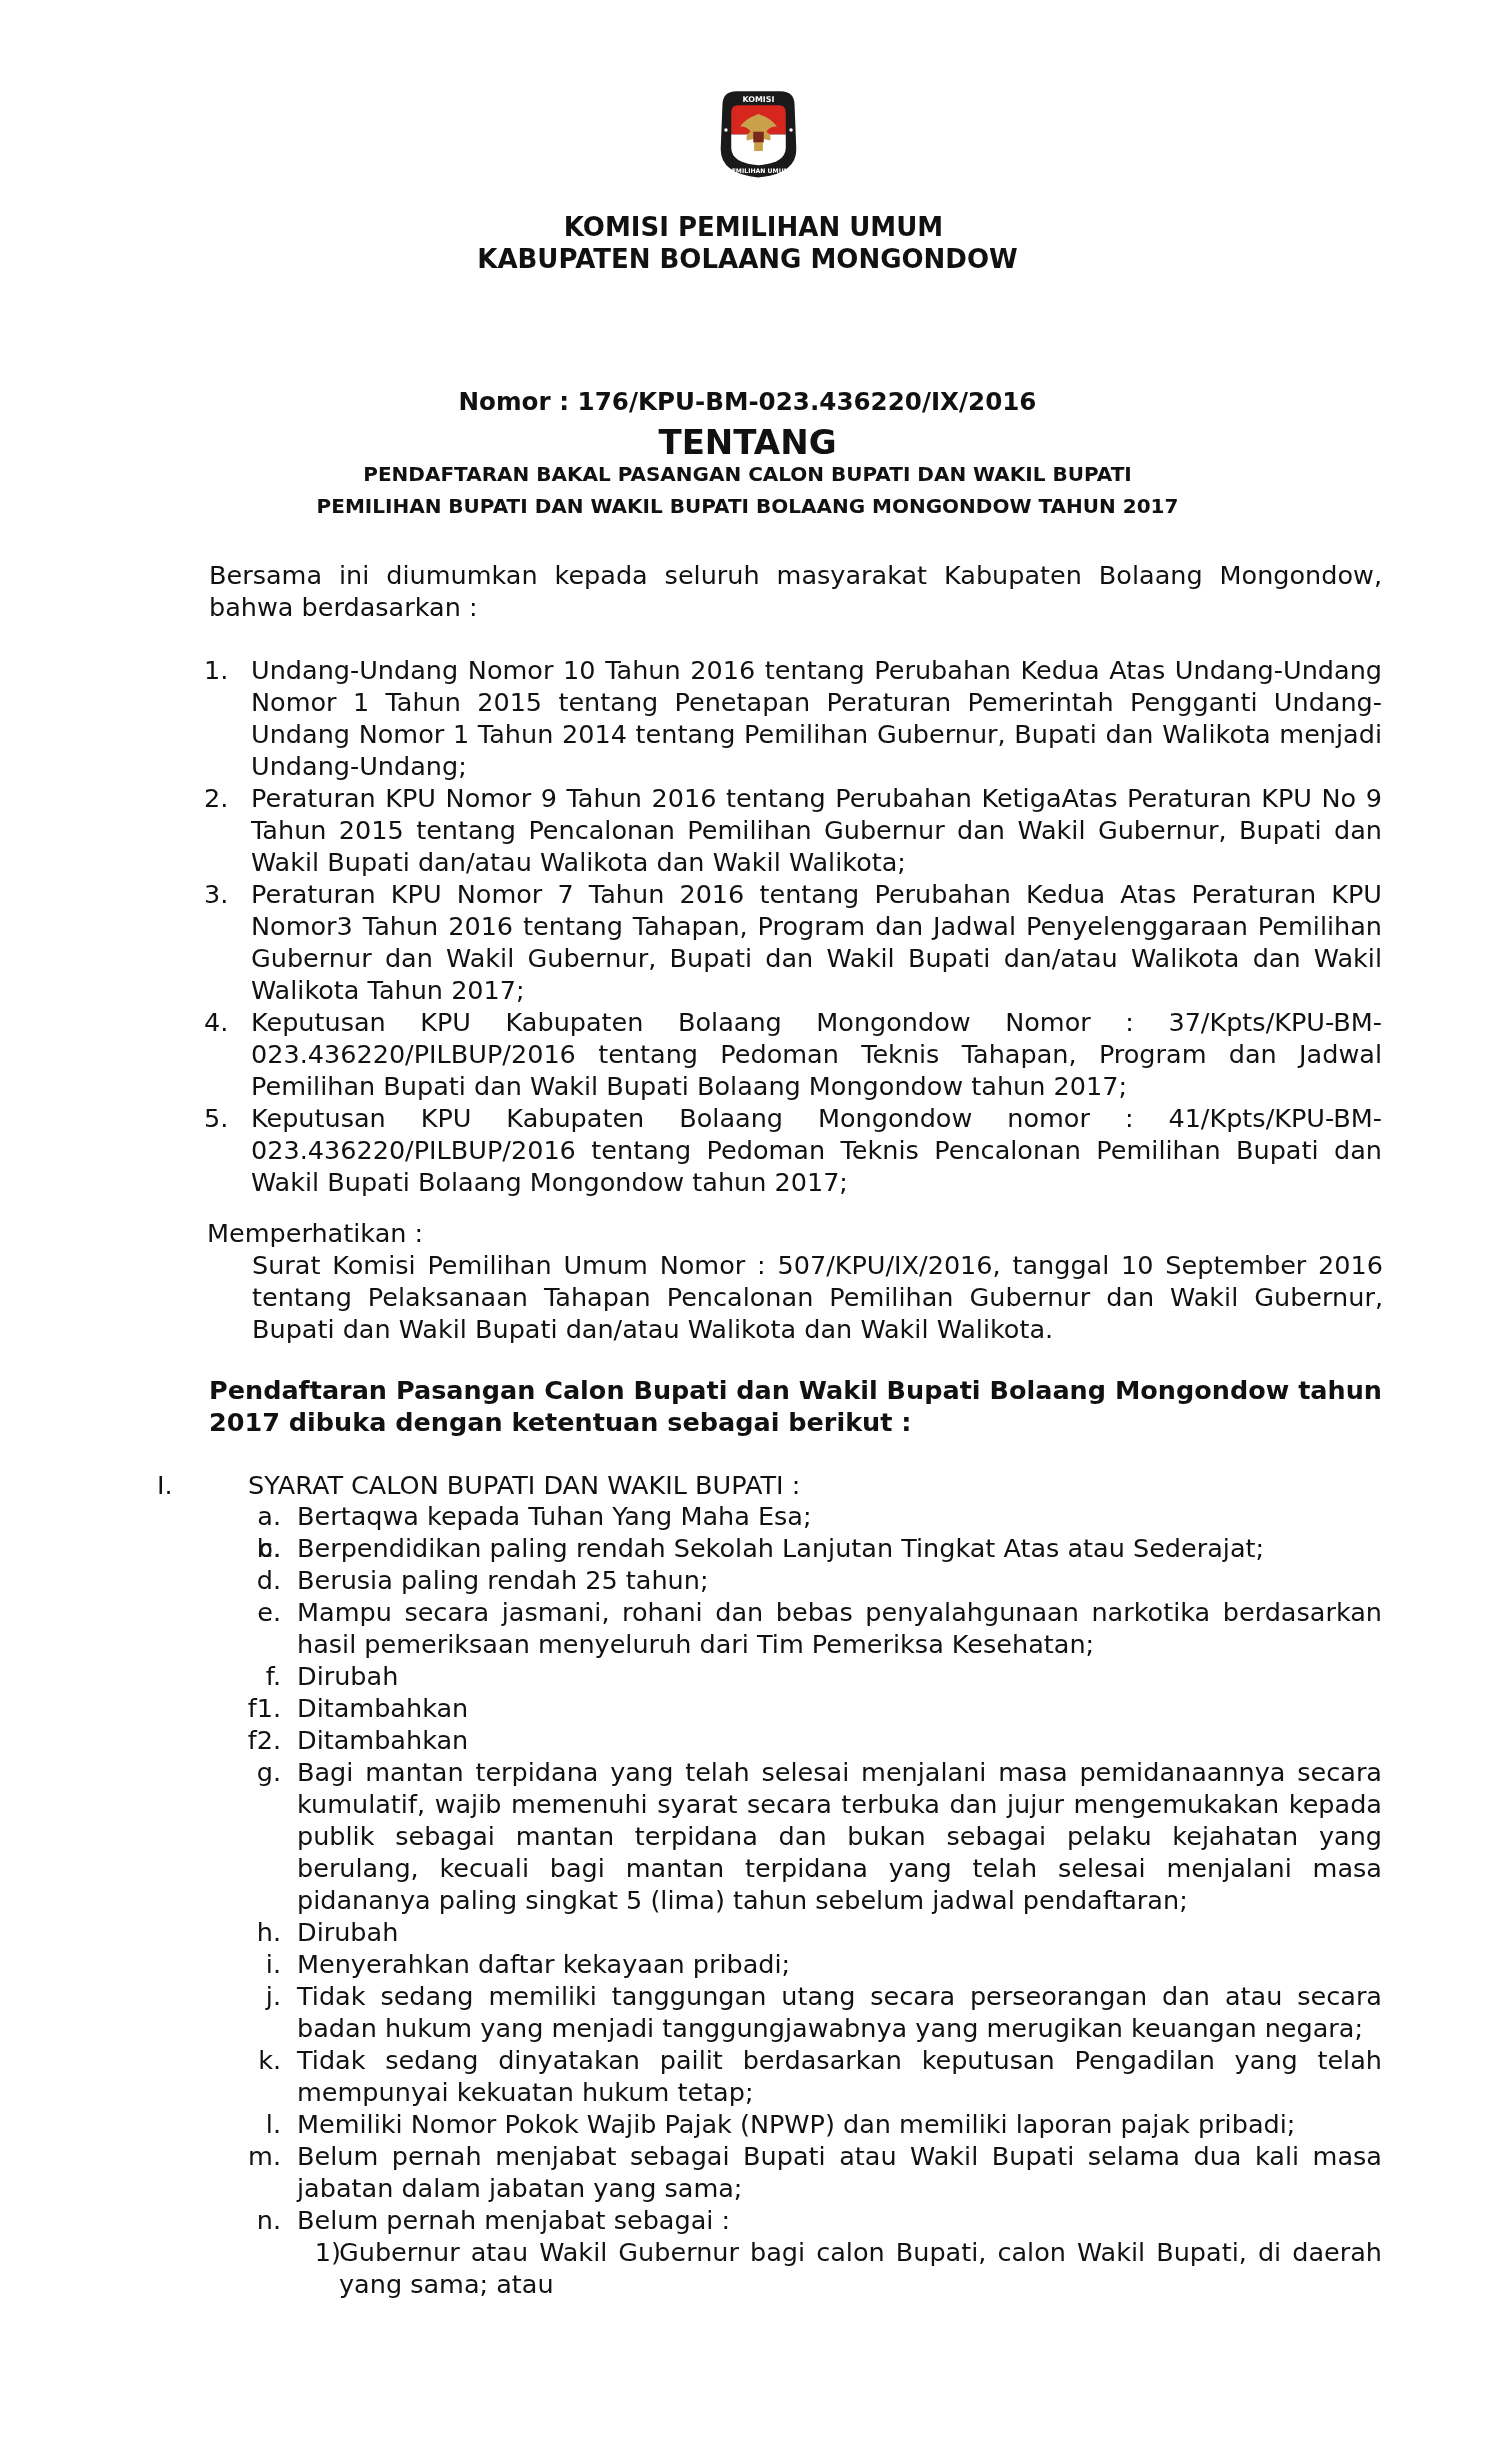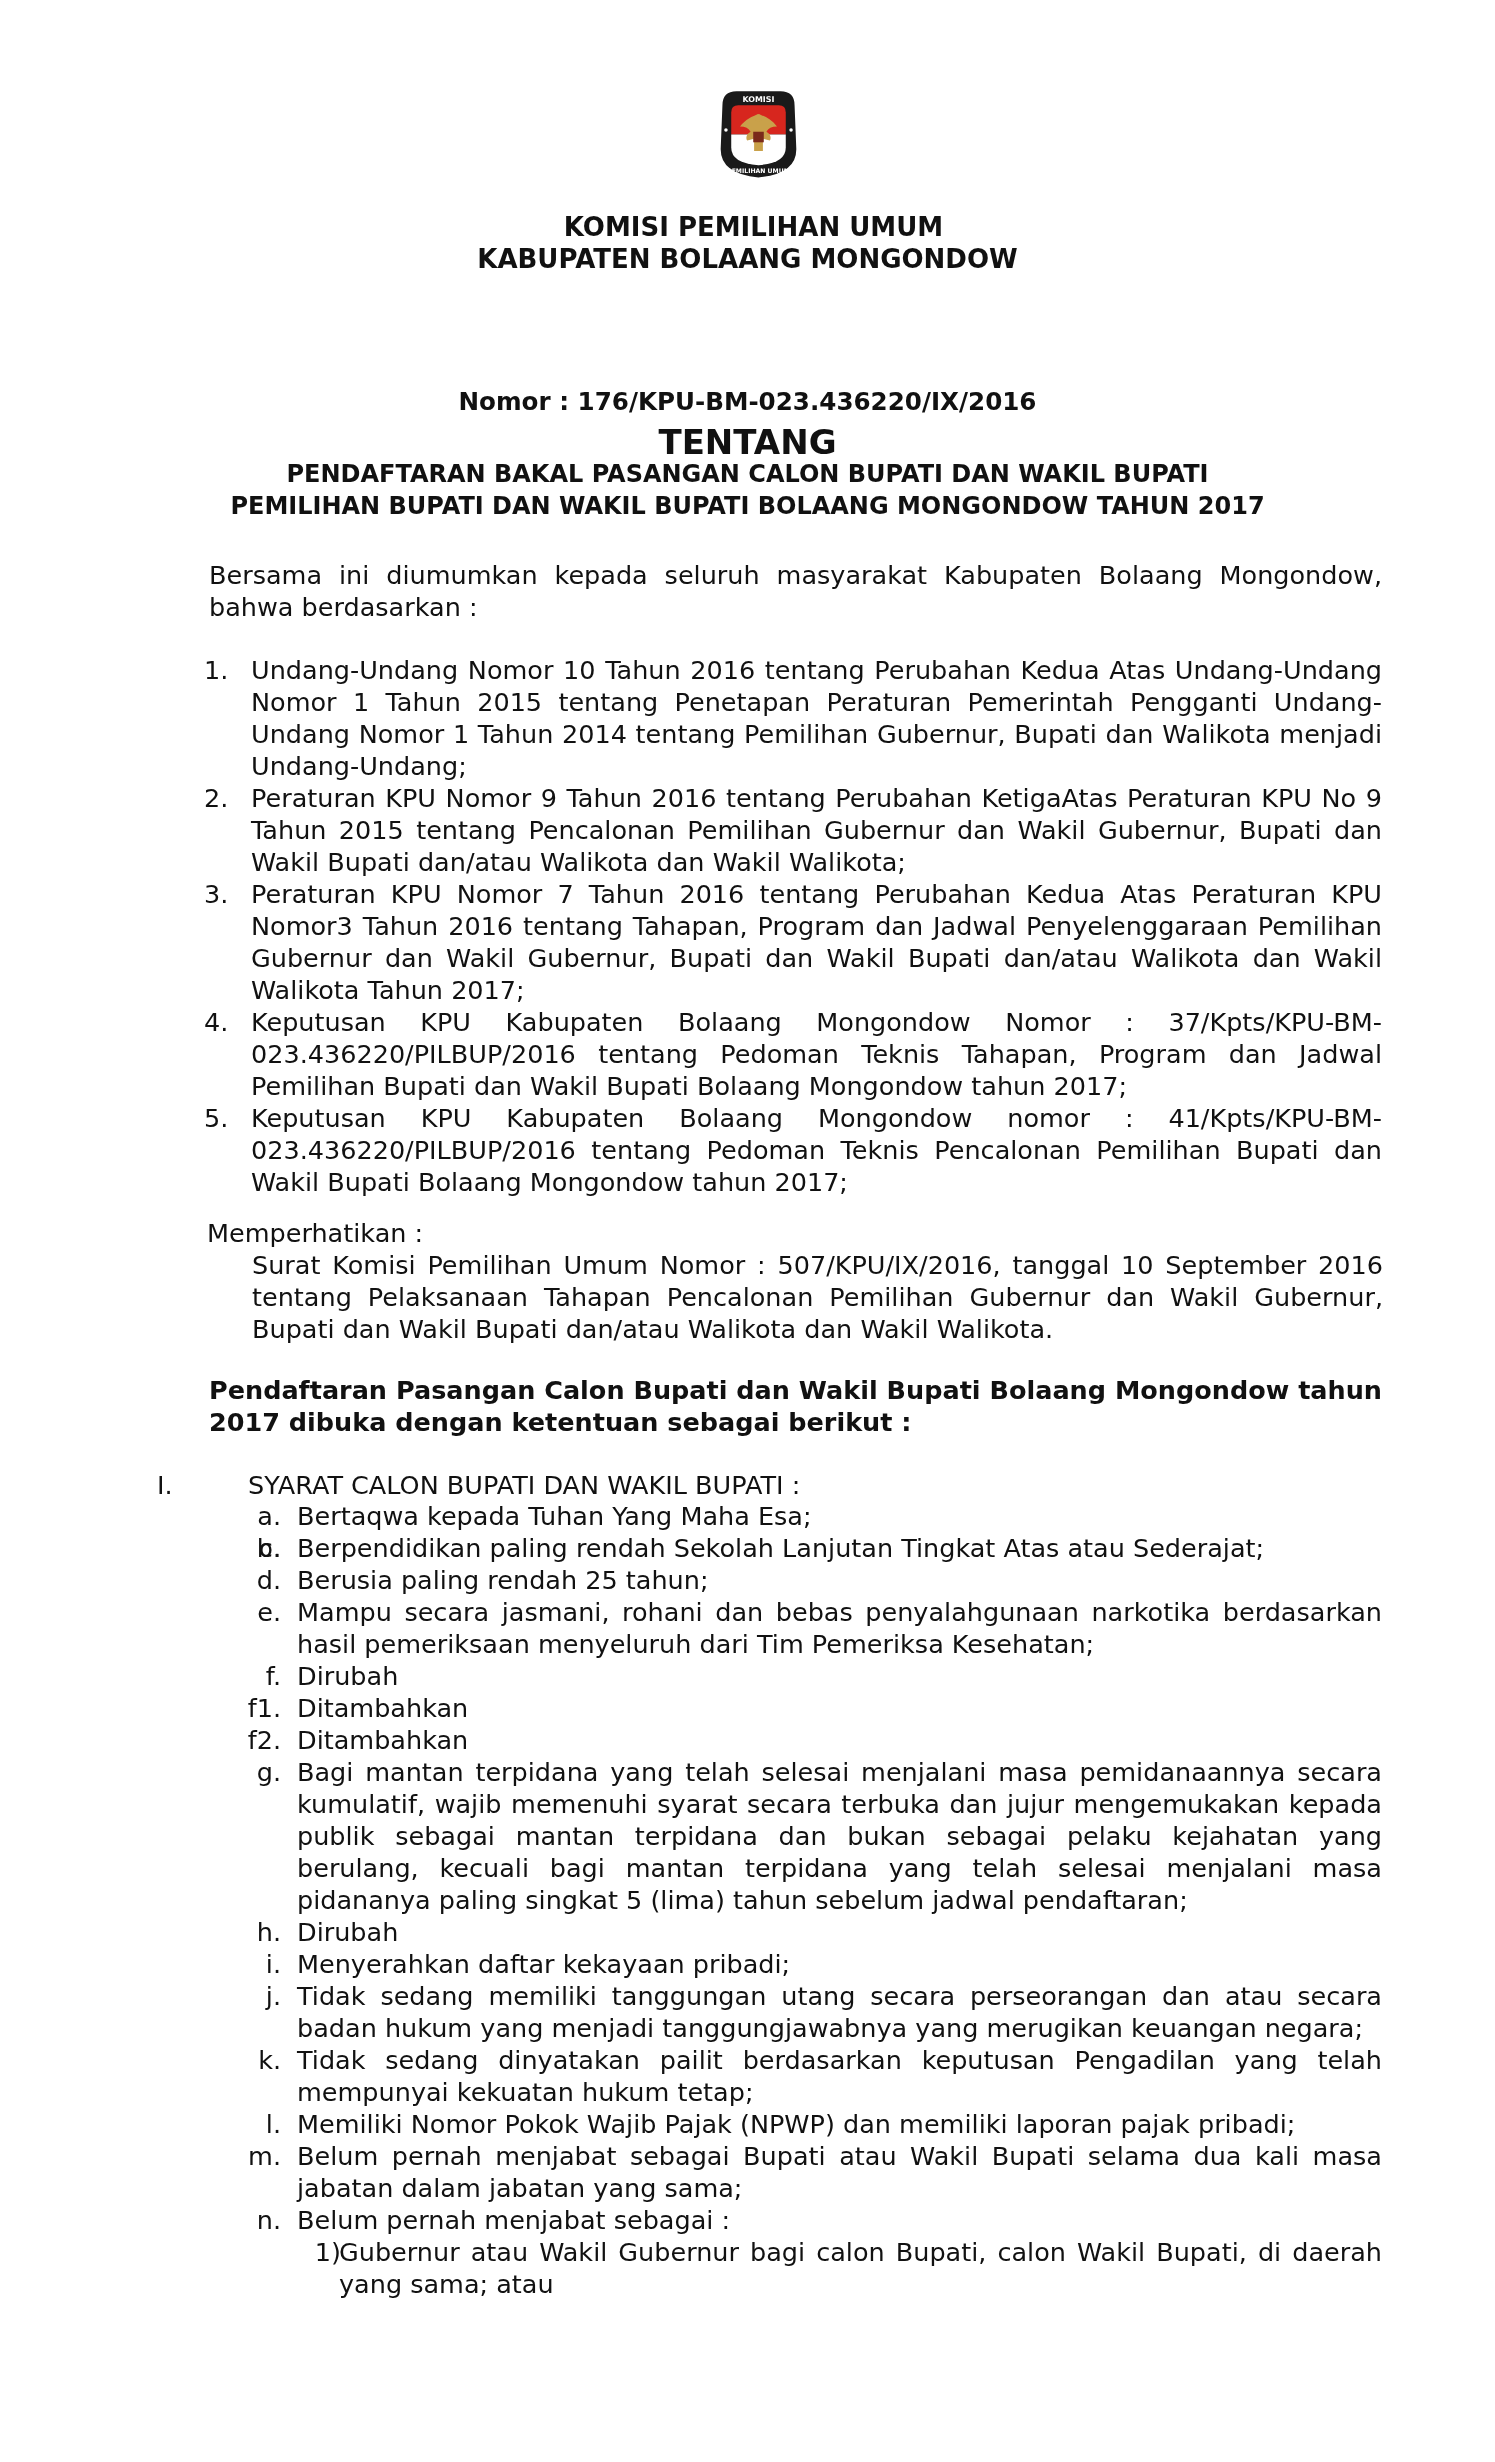--- a/index.html
+++ b/index.html
@@ -9,21 +9,21 @@
   }
   .page { position: absolute; left: 0; top: 0; width: 1495px; height: 1870px; text-decoration: underline; }
   .logo {
     position: absolute; left: 710px; top: 86px; width: 97px; height: 95px;
   }
   .center { position: absolute; left: 0; width: 1495px; text-align: center; font-weight: bold; }
   .h1 { font-size: 26px; line-height: 32px; }
   .h-title { font-size: 32px; line-height: 37px; text-decoration: underline; text-decoration-thickness: 2.6px; text-underline-offset: 5.3px; }
   .h-nomor { font-size: 24.6px; line-height: 30px; margin-top: 32px; }
   .h-tentang { font-size: 34px; line-height: 32px; }
-  .h-sub { font-size: 24px; line-height: 30px; }
+  .h-sub { font-size: 20px; line-height: 30px; }
 
   .body-text {
     position: absolute; font-size: 25.5px; line-height: 32px; text-align: justify;
   }
   .body-text.last-left { text-align-last: left; }
 
   .num-list { position: absolute; left: 204px; width: 1178px; font-size: 25.5px; line-height: 32px; }
   .num-item { position: relative; padding-left: 47px; text-align: justify; }
   .num-item .marker { position: absolute; left: 0; top: 0; }
 

